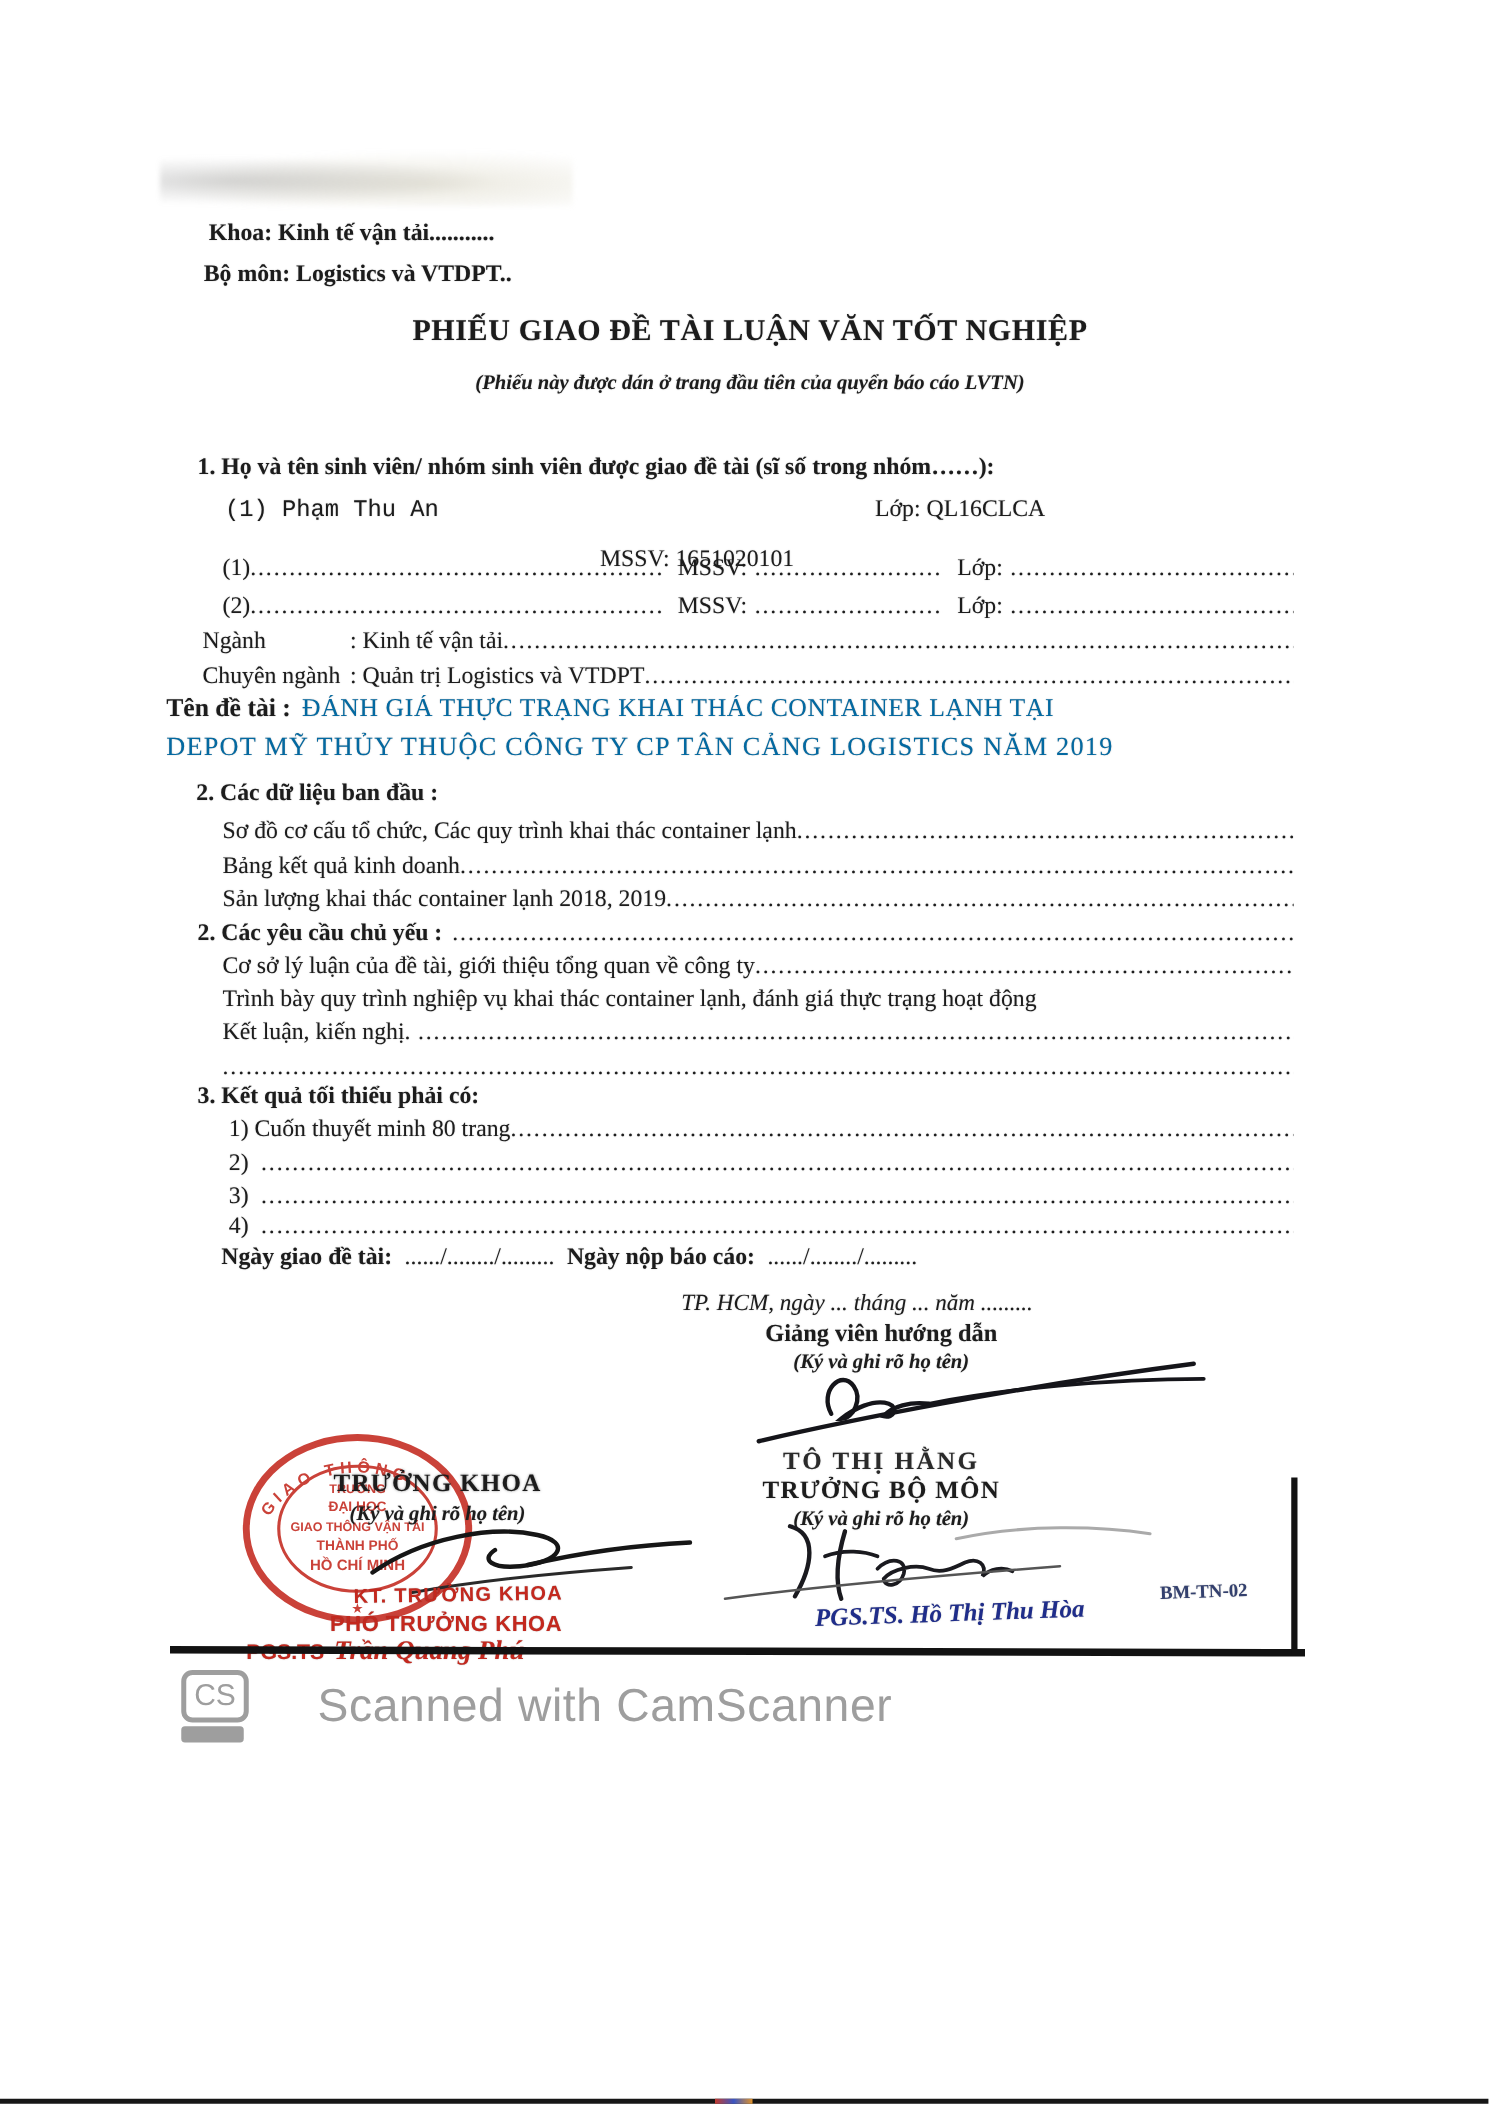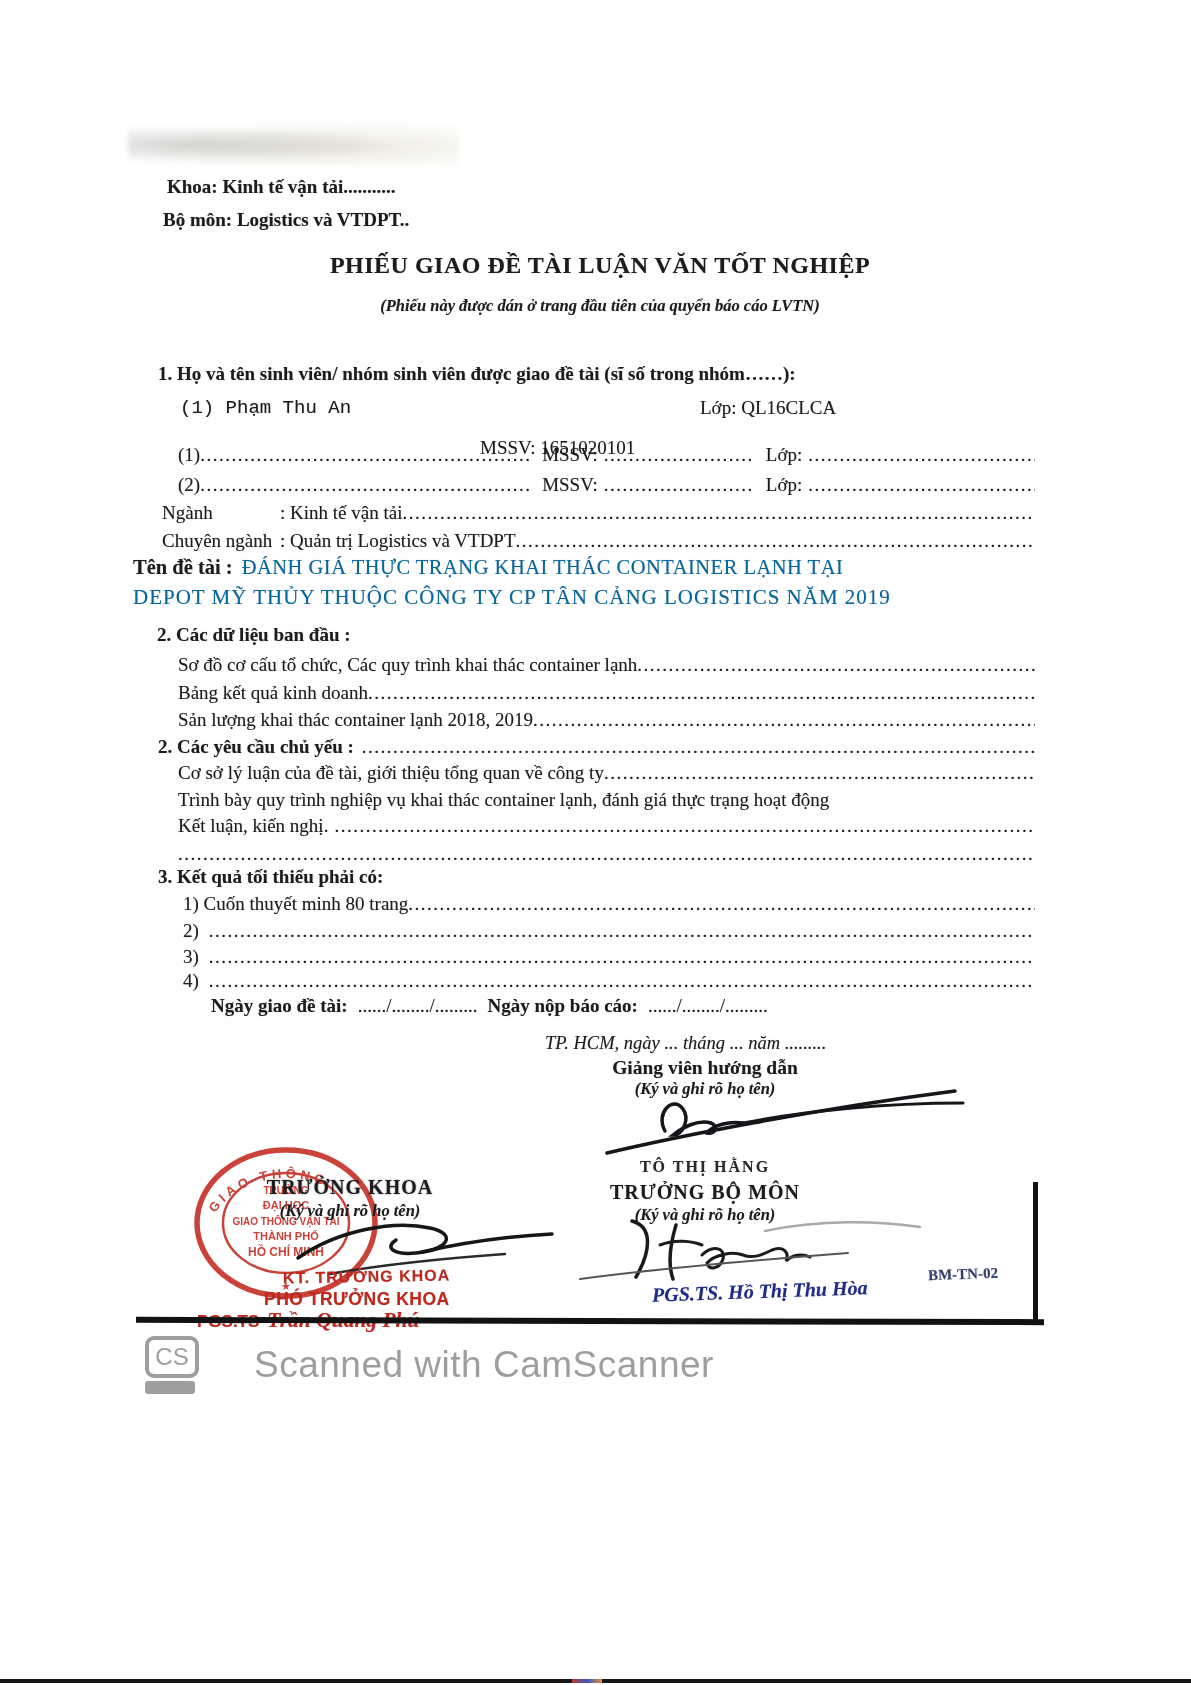--- a/index.html
+++ b/index.html
@@ -128,38 +128,38 @@
   </div>
   <div class="line" style="left:183px;right:156px;top:946px;">
     <span>3)</span>
     <span class="dotfill" style="margin-left:10px;">............................................................................................................................................................................</span>
   </div>
   <div class="line" style="left:183px;right:156px;top:970px;">
     <span>4)</span>
     <span class="dotfill" style="margin-left:10px;">............................................................................................................................................................................</span>
   </div>
 
-  <div class="line" style="left:177px;top:995px;margin-left:34px;">
+  <div class="line" style="left:177px;top:995px;">
     <span class="b">Ngày giao đề tài:</span>
     <span style="margin:0 10px;">....../......../.........</span>
     <span class="b">Ngày nộp báo cáo:</span>
     <span style="margin-left:10px;">....../......../.........</span>
   </div>
 
   <div class="txt i" style="left:545px;top:1033px;font-size:18.5px;">TP. HCM, ngày ... tháng ... năm .........</div>
   <div class="txt b ctr" style="left:540px;top:1057px;width:330px;font-size:19.5px;">Giảng viên hướng dẫn</div>
   <div class="txt b i ctr" style="left:540px;top:1079px;width:330px;font-size:16.5px;">(Ký và ghi rõ họ tên)</div>
 
   <svg style="left:595px;top:1083px;" width="380" height="75" viewBox="0 0 380 75">
     <path d="M12,70 C80,54 220,26 360,8" stroke="#15151a" stroke-width="3.5" fill="none" stroke-linecap="round"></path>
     <path d="M70,48 C60,30 78,12 88,26 C95,36 88,52 78,52 C88,44 104,36 116,40 C124,43 120,52 112,50 C118,42 134,38 148,40" stroke="#15151a" stroke-width="3.5" fill="none" stroke-linecap="round"></path>
     <path d="M148,40 C210,28 290,20 368,20" stroke="#15151a" stroke-width="3" fill="none" stroke-linecap="round"></path>
   </svg>
 
-  <div class="txt ctr" style="left:540px;top:1158px;width:330px;font-size:16px;letter-spacing:2px;color:#2a2a2a;font-weight:600;">TÔ THỊ HẰNG</div>
+  <div class="txt ctr" style="left:540px;top:1158px;width:330px;font-size:20px;letter-spacing:2px;color:#2a2a2a;font-weight:600;">TÔ THỊ HẰNG</div>
   <div class="txt b ctr" style="left:540px;top:1181px;width:330px;font-size:20px;letter-spacing:1px;">TRƯỞNG BỘ MÔN</div>
   <div class="txt b i ctr" style="left:540px;top:1205px;width:330px;font-size:16.5px;">(Ký và ghi rõ họ tên)</div>
 
   <svg style="left:580px;top:1215px;" width="350" height="72" viewBox="0 0 350 72">
     <path d="M185,16 C240,4 300,6 340,12" stroke="#aaaaaa" stroke-width="2.5" fill="none" stroke-linecap="round"></path>
     <path d="M52,6 C74,12 70,38 56,62" stroke="#1a1a1f" stroke-width="3.5" fill="none" stroke-linecap="round"></path>
     <path d="M96,10 C90,30 88,50 93,64" stroke="#1a1a1f" stroke-width="3.5" fill="none" stroke-linecap="round"></path>
     <path d="M80,30 C95,24 112,26 122,30" stroke="#1a1a1f" stroke-width="3" fill="none" stroke-linecap="round"></path>
     <path d="M122,40 C132,30 146,32 143,44 C140,54 128,56 127,48 C134,40 152,36 163,40 C173,44 182,40 192,35 C202,31 210,36 206,46 C212,40 222,38 230,42" stroke="#1a1a1f" stroke-width="3" fill="none" stroke-linecap="round"></path>
     <path d="M0,64 C90,52 190,44 268,38" stroke="#555" stroke-width="2" fill="none" stroke-linecap="round"></path>

